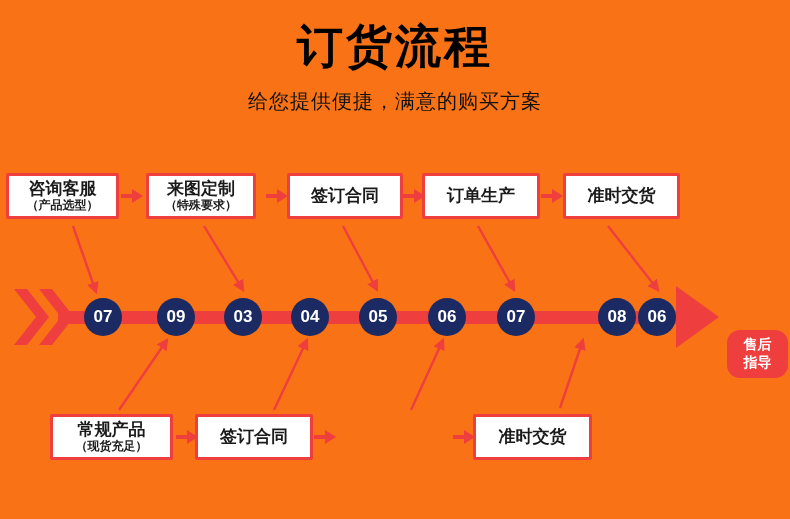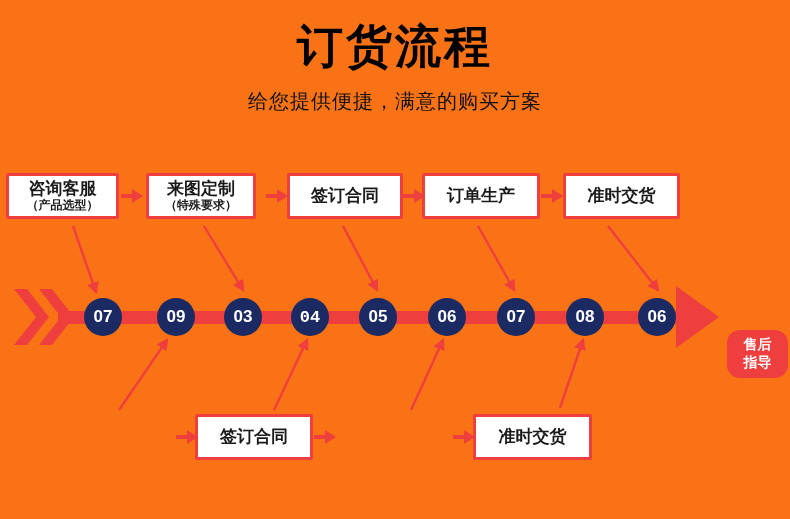--- a/index.html
+++ b/index.html
@@ -109,20 +109,24 @@
     </div>
   <div class="harrow" style="left:403px; top:189px;">
       <div class="shaft"></div>
       <div class="head"></div>
     </div>
   <div class="harrow" style="left:541px; top:189px;">
       <div class="shaft"></div>
       <div class="head"></div>
     </div>
 
+  <div class="step bottom" style="left:50px; width:123px;">
+    <span class="lbl">常规产品</span>
+    <span class="note">（现货充足）</span>
+  </div>
   <div class="step bottom" style="left:195px; width:118px;">
     <span class="lbl">签订合同</span>
   </div>
   <div class="step bottom" style="left:473px; width:119px;">
     <span class="lbl">准时交货</span>
   </div>
 
   <div class="harrow" style="left:176px; top:430px;">
       <div class="shaft"></div>
       <div class="head"></div>
@@ -132,25 +136,25 @@
       <div class="head"></div>
     </div>
   <div class="harrow" style="left:453px; top:430px;">
       <div class="shaft"></div>
       <div class="head"></div>
     </div>
 
   <div class="circle" style="left:84px;">07</div>
   <div class="circle" style="left:157px;">09</div>
   <div class="circle" style="left:224px;">03</div>
-  <div class="circle" style="left:291px;font-family:Liberation Mono, monospace;">04</div>
+  <div class="circle" style="left:291px;">04</div>
   <div class="circle" style="left:359px;">05</div>
   <div class="circle" style="left:428px;">06</div>
   <div class="circle" style="left:497px;">07</div>
-  <div class="circle" style="left:566px;">08</div>
+  <div class="circle" style="left:598px;">08</div>
   <div class="circle" style="left:638px;">06</div>
 
   <div class="aftersale">
     <span>售后</span>
     <span>指导</span>
   </div>
 
 </div>
 
 </body></html>

